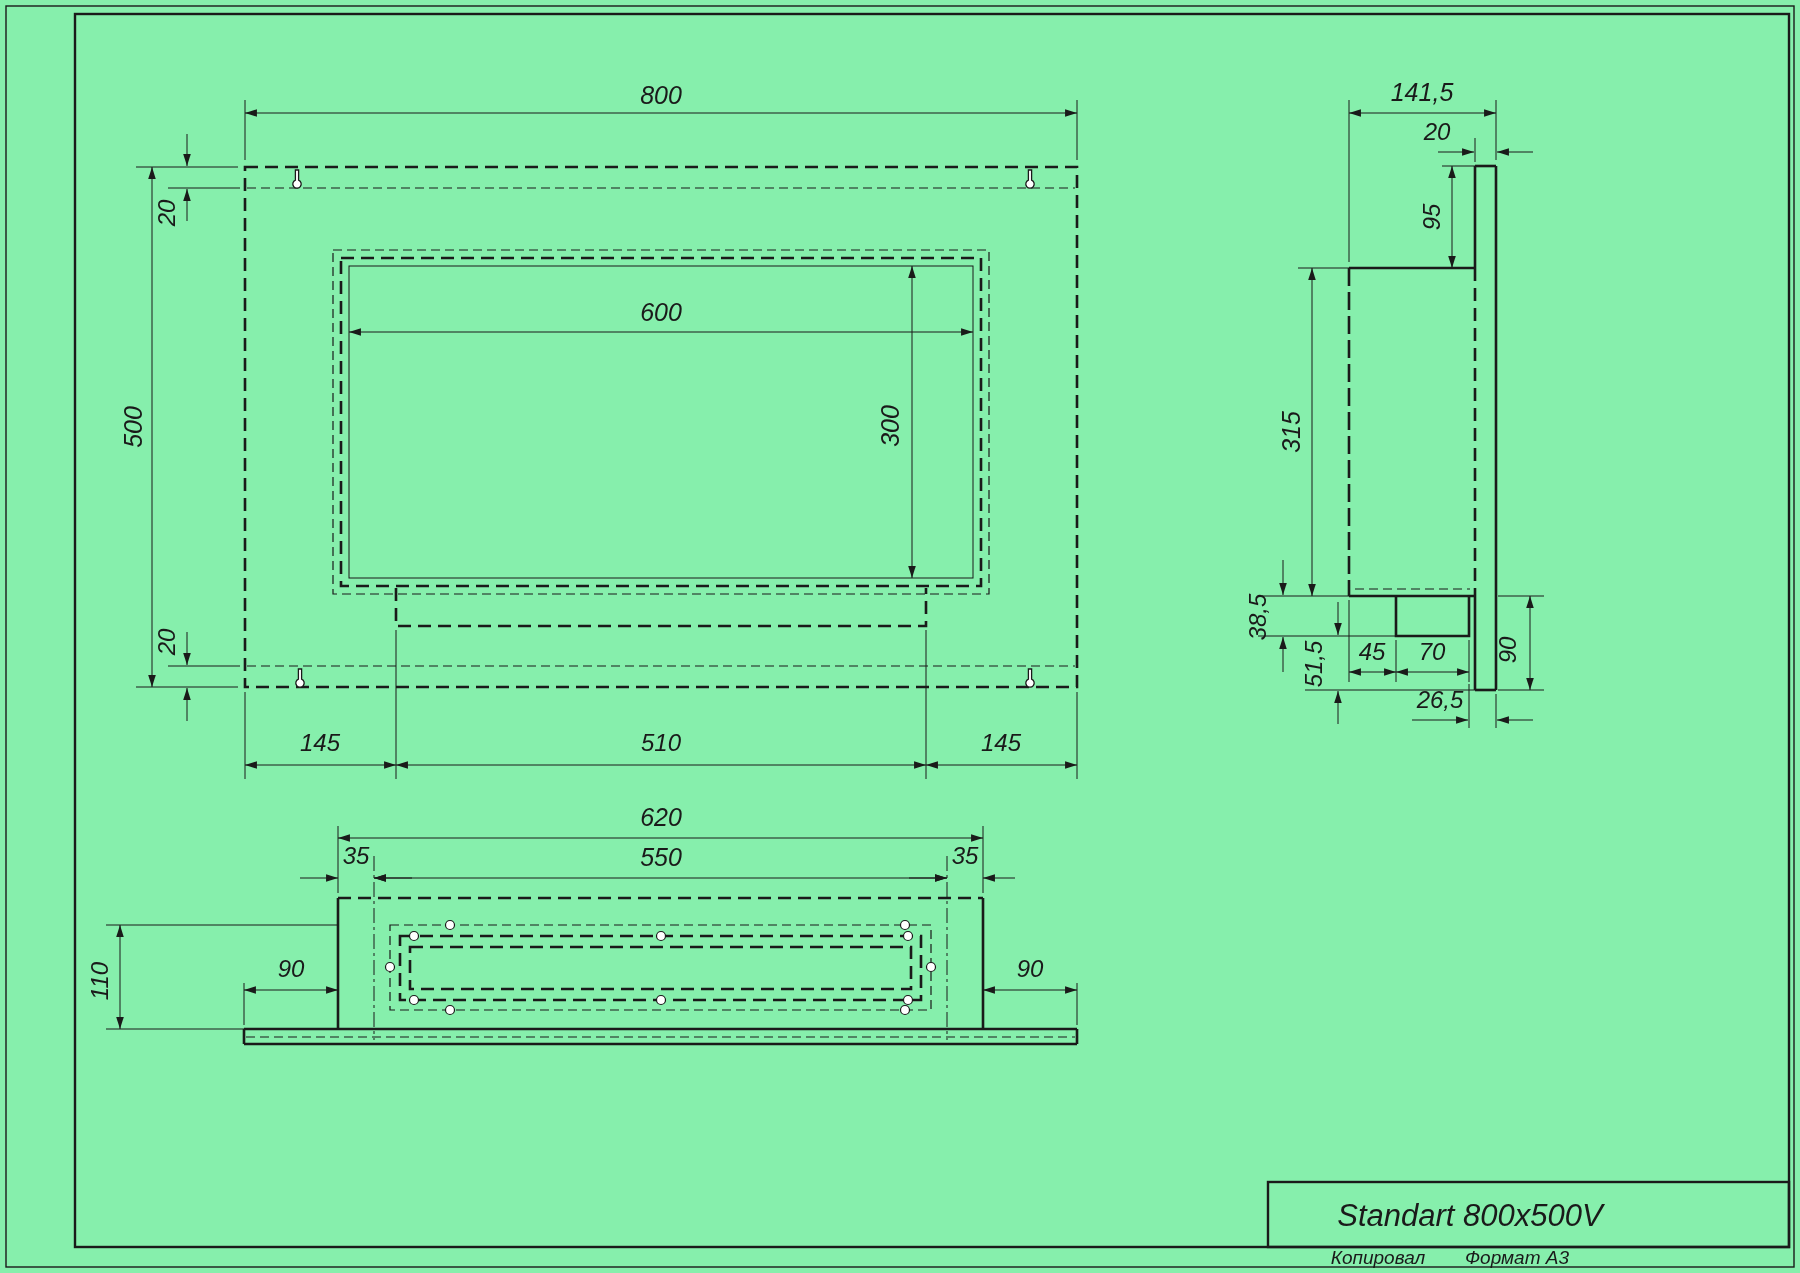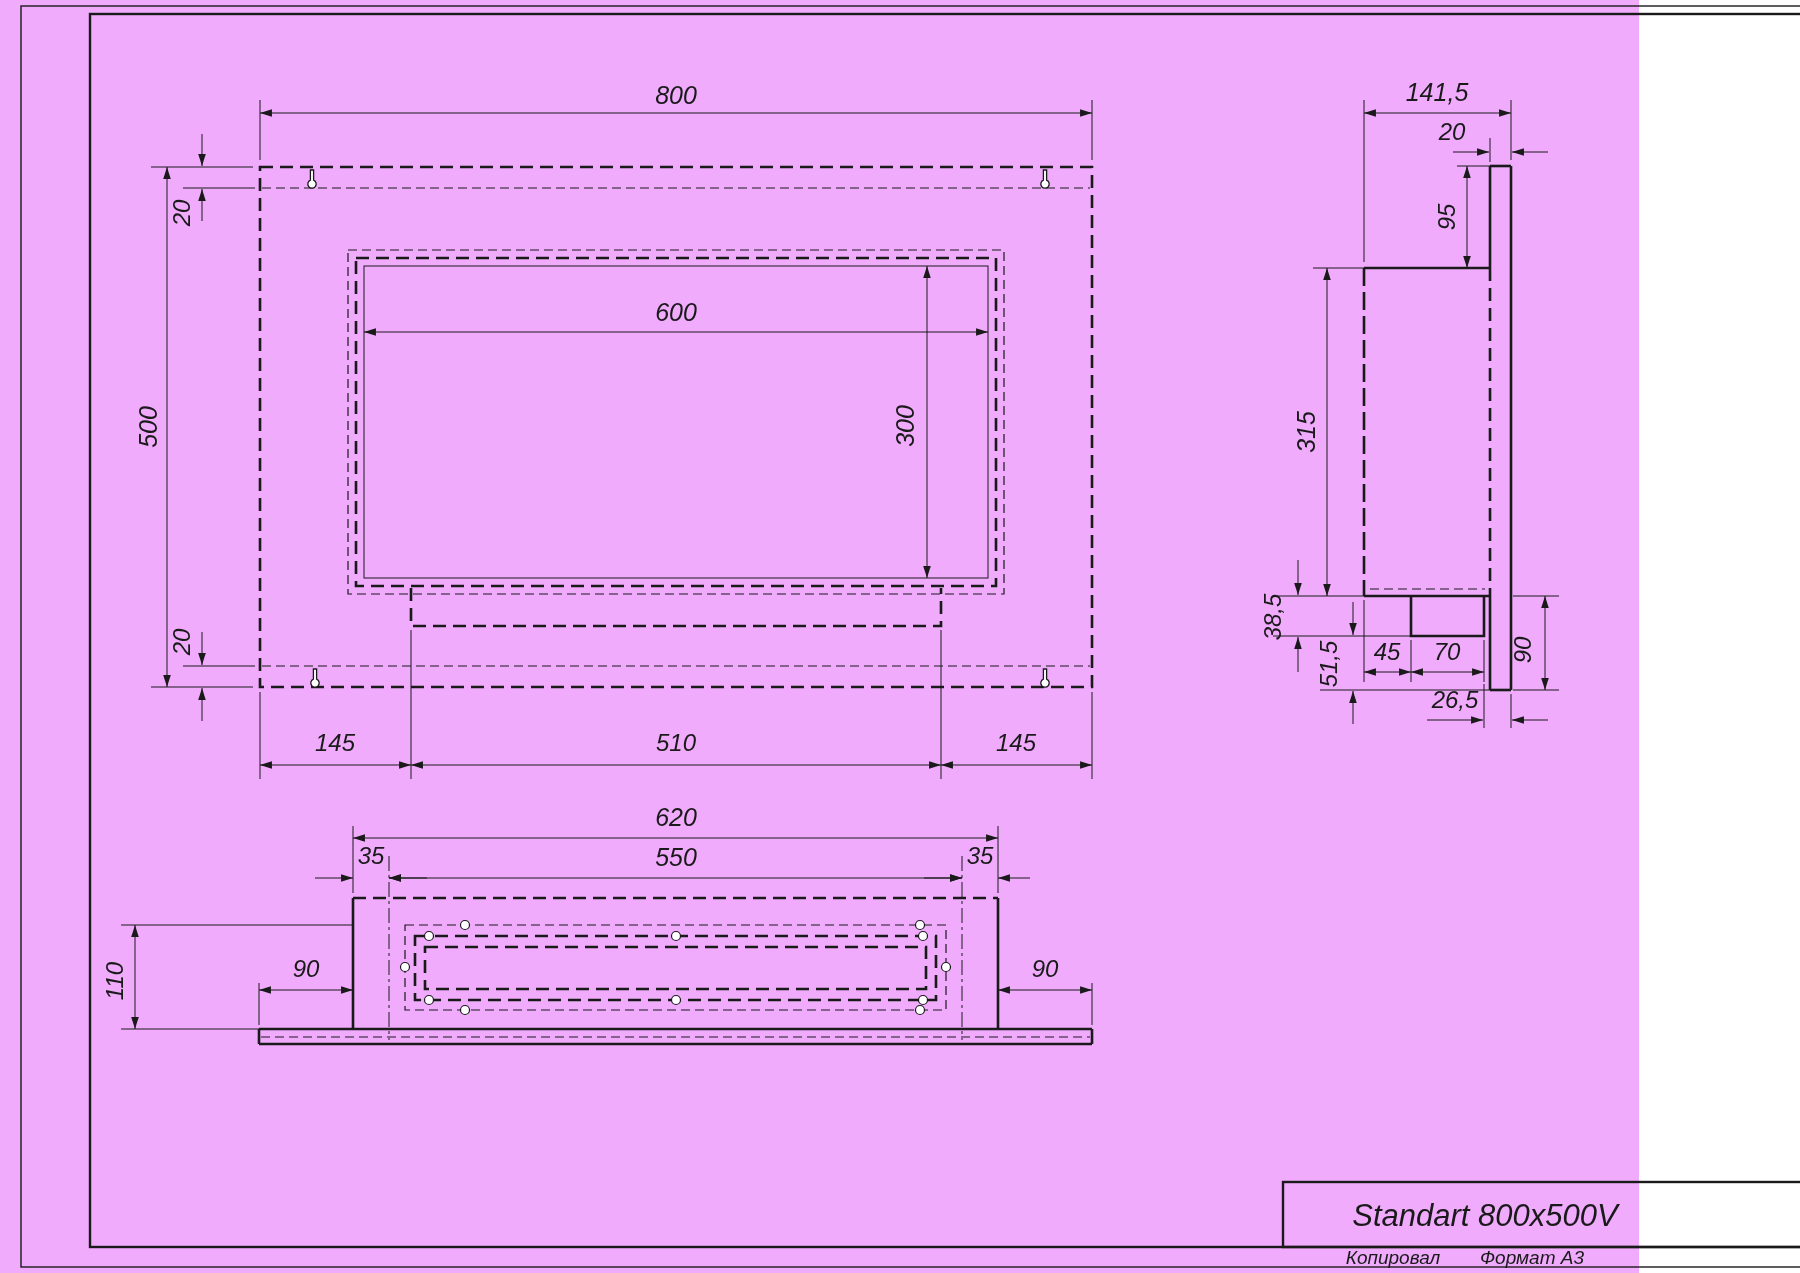--- a/index.html
+++ b/index.html
@@ -1,17 +1,17 @@
 <!DOCTYPE html>
 <html><head>
 <meta charset="utf-8">
 <style>
   html,body{margin:0;padding:0;background:#ffffff;}
   body{font-family:"Liberation Sans", sans-serif;}
-  .sheet-wrap{position:relative;width:1624px;height:1273px;background:#f0abfc;padding-left:15px;}
+  .sheet-wrap{position:relative;width:1800px;height:1273px;background:#86efac;}
   svg{display:block;}
   text{fill:#1a1a1a;font-family:"Liberation Sans", sans-serif;font-style:italic;}
   .dim{font-size:24px;text-anchor:middle;}
   .dim-big{font-size:25px;text-anchor:middle;}
   .ttl{font-size:31px;text-anchor:middle;}
   .ftr{font-size:19px;text-anchor:middle;}
   .thick{stroke:#1a1a1a;stroke-width:2.6;fill:none;}
   .thickd{stroke:#1a1a1a;stroke-width:2.6;fill:none;stroke-dasharray:13 7;}
   .thickd2{stroke:#1a1a1a;stroke-width:2.6;fill:none;stroke-dasharray:18 6;}
   .thin{stroke:#1a1a1a;stroke-width:1;fill:none;}

